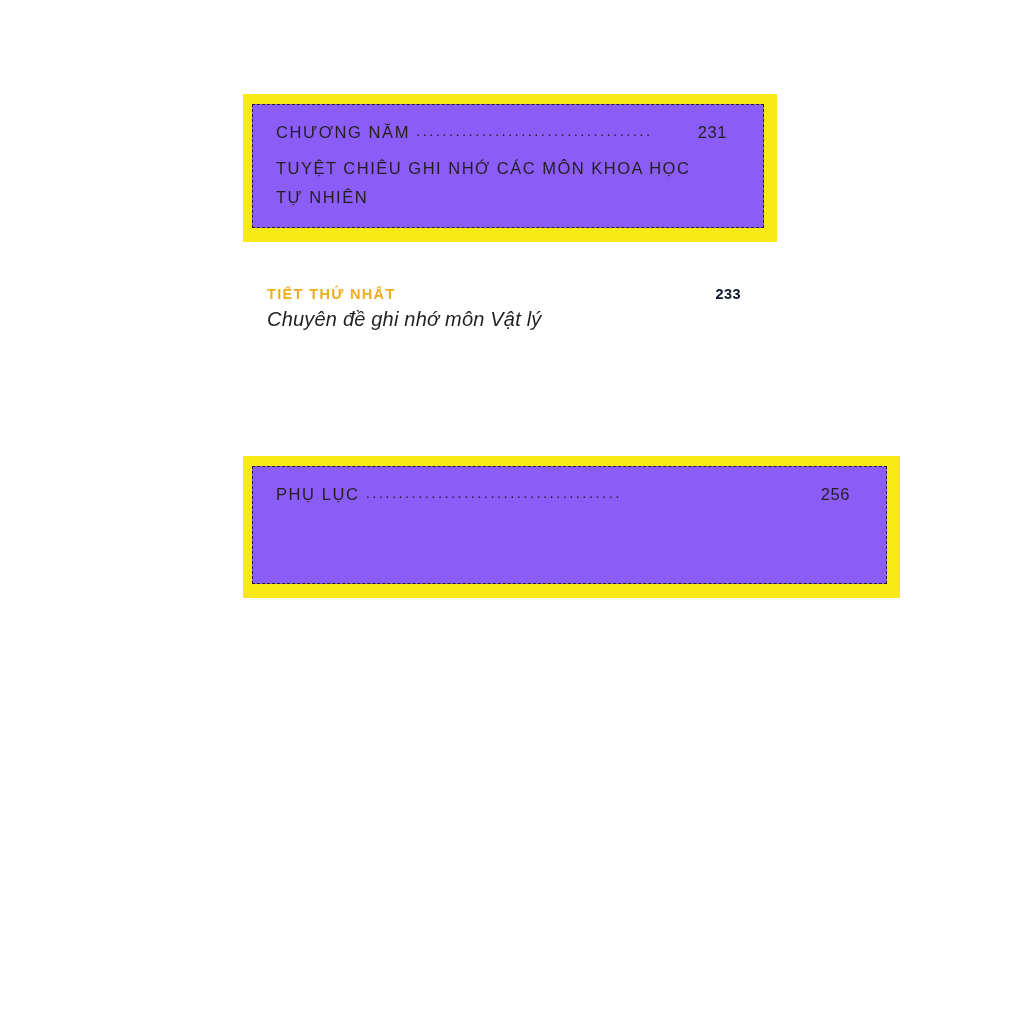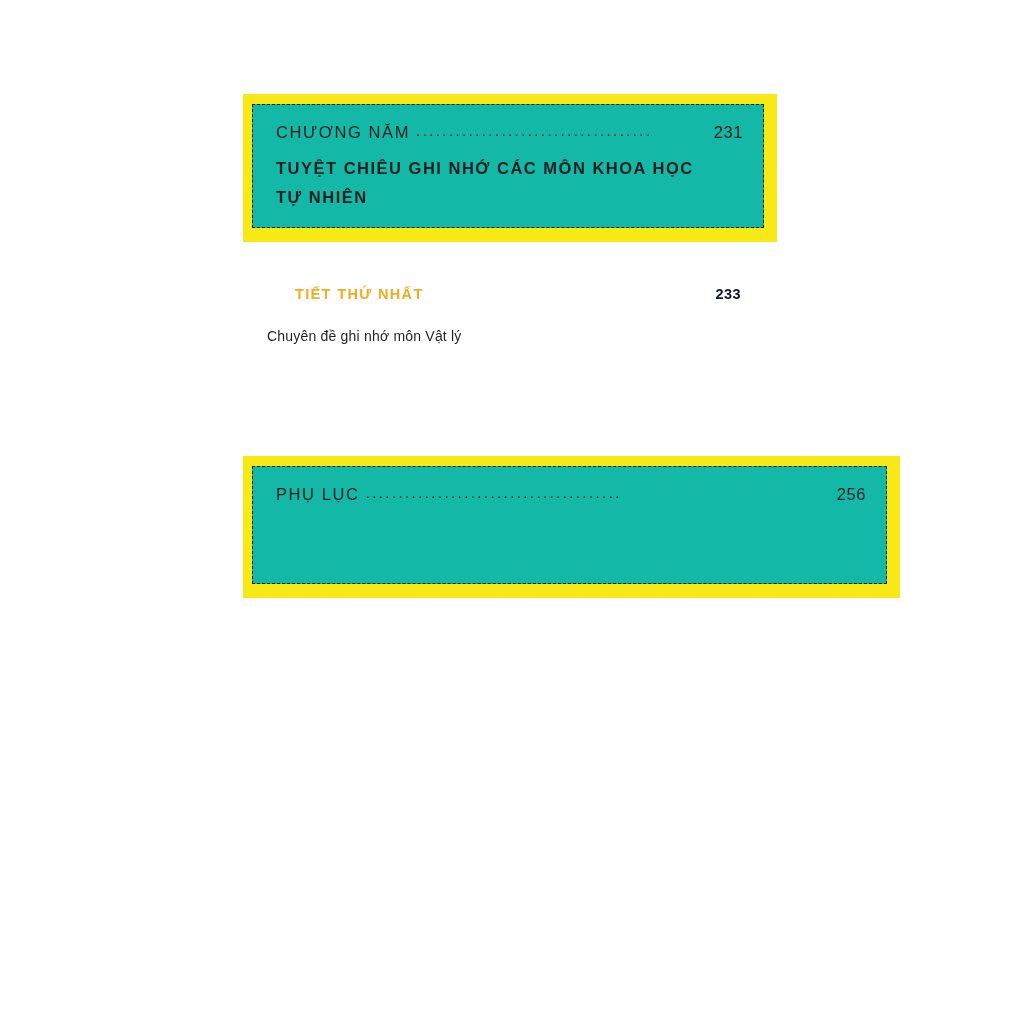--- a/index.html
+++ b/index.html
@@ -36,23 +36,23 @@
     background: #f7e816;
     box-sizing: border-box;
   }
   .chapter-dashed {
     position: absolute;
     left: 9px;
     top: 10px;
     right: 13px;
     bottom: 14px;
     border: 1.6px dashed #231f20;
-    background: #14b8a6;
+    background: #8b5cf6;
     box-sizing: border-box;
-    padding: 17px 20px 14px 23px;
+    padding: 17px 36px 14px 23px;
   }
   .chapter-line1 {
     display: flex;
     align-items: baseline;
     white-space: nowrap;
     font-size: 16.5px;
     letter-spacing: 1.6px;
     line-height: 1.3;
   }
   .chapter-title {
@@ -74,52 +74,51 @@
     font-size: 16.5px;
     letter-spacing: 0.6px;
     margin-left: 29px;
   }
   .chapter-sub {
     margin-top: 11px;
     font-size: 16.5px;
     letter-spacing: 1.5px;
     line-height: 1.72;
     max-width: 430px;
-    font-weight: bold;
   }
 
   
   .section-entry {
     position: absolute;
     left: 267px;
     width: 474px;
   }
   .section-head {
     display: flex;
     justify-content: space-between;
     align-items: baseline;
   }
   .section-label {
     color: #f0ad1d;
     font-weight: bold;
     font-size: 14.5px;
     letter-spacing: 1.35px;
-    margin-left: 28px;
   }
   .section-page {
     color: #0f172a;
     font-weight: bold;
     font-size: 14.5px;
     letter-spacing: 0.4px;
   }
   .section-desc {
-    margin-top: 26px;
-    font-size: 14px;
+    margin-top: 6px;
+    font-size: 20px;
     letter-spacing: 0.2px;
     color: #231f20;
+    font-style: italic;
   }
 </style>
 </head>
 <body>
 
 <div class="page">
 
   <div class="chapter-block" style="left:243px; top:94px; width:534px; height:148px;">
     <div class="chapter-highlight"></div>
     <div class="chapter-dashed">

